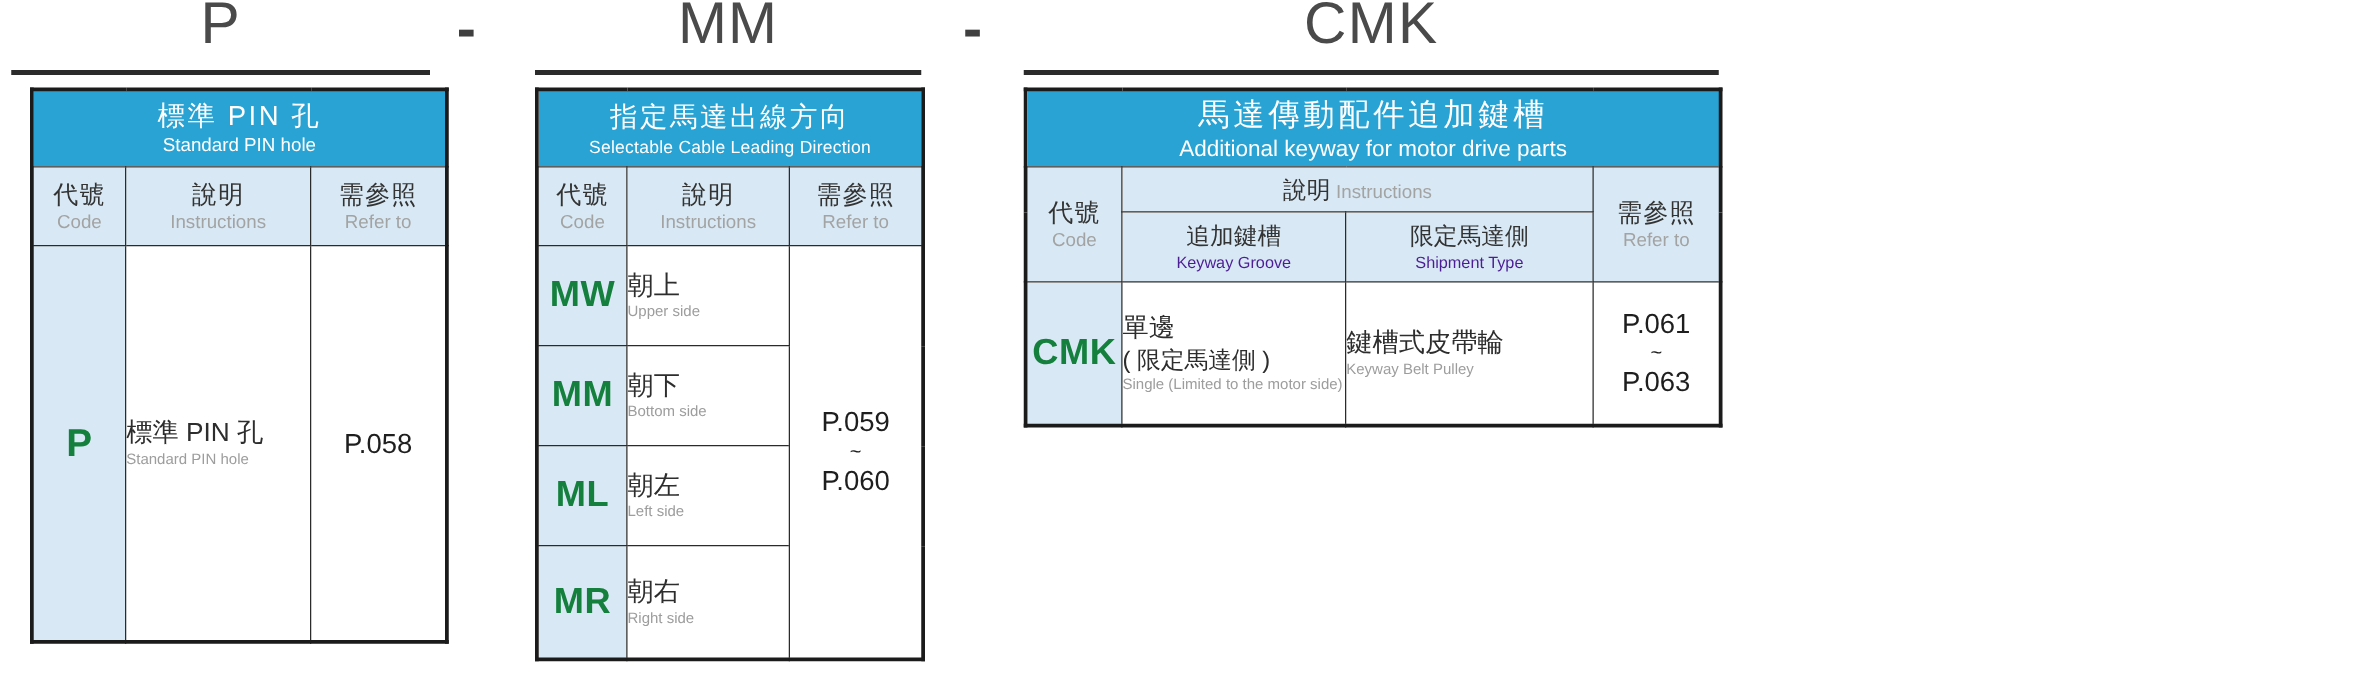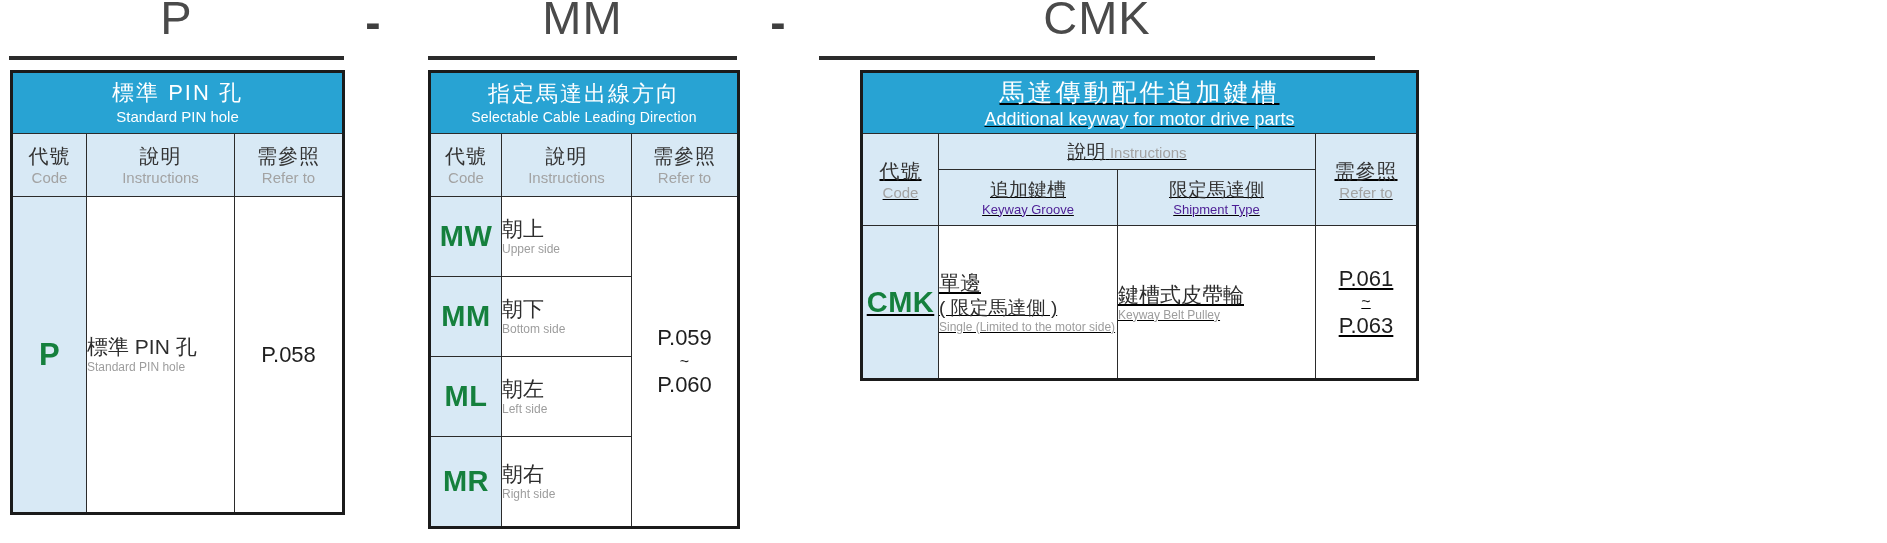--- a/index.html
+++ b/index.html
@@ -59,23 +59,23 @@
     table-layout: fixed;
     background: #ffffff;
     border: 3px solid #1b1b1b;
   }
   table.spec td {
     border: 1.6px solid #2b2b2b;
     padding: 0;
     vertical-align: middle;
     overflow: hidden;
   }
-  .tbl-1 { left: 10px;  width: 332px; height: 445px; padding-left: 24px; }
+  .tbl-1 { left: 24px;  width: 332px; height: 445px; padding-left: 24px; }
   .tbl-2 { left: 428px; width: 309px; height: 445px; }
-  .tbl-3 { left: 860px; width: 556px; height: 311px; text-decoration: underline; }
+  .tbl-3 { left: 819px; width: 556px; height: 272px; }
 
   td.hdr-blue {
     background: #28a3d3;
     color: #ffffff;
     text-align: center;
   }
   .hdr-blue .zh { display: block; font-size: 22px; letter-spacing: 2px; line-height: 1.3; font-weight: 500; }
   .hdr-blue .en { display: block; font-size: 15px; line-height: 1.25; }
   .tbl-2 .hdr-blue .zh { font-size: 22px; }
   .tbl-2 .hdr-blue .en { font-size: 14px; letter-spacing: 0.2px; }

